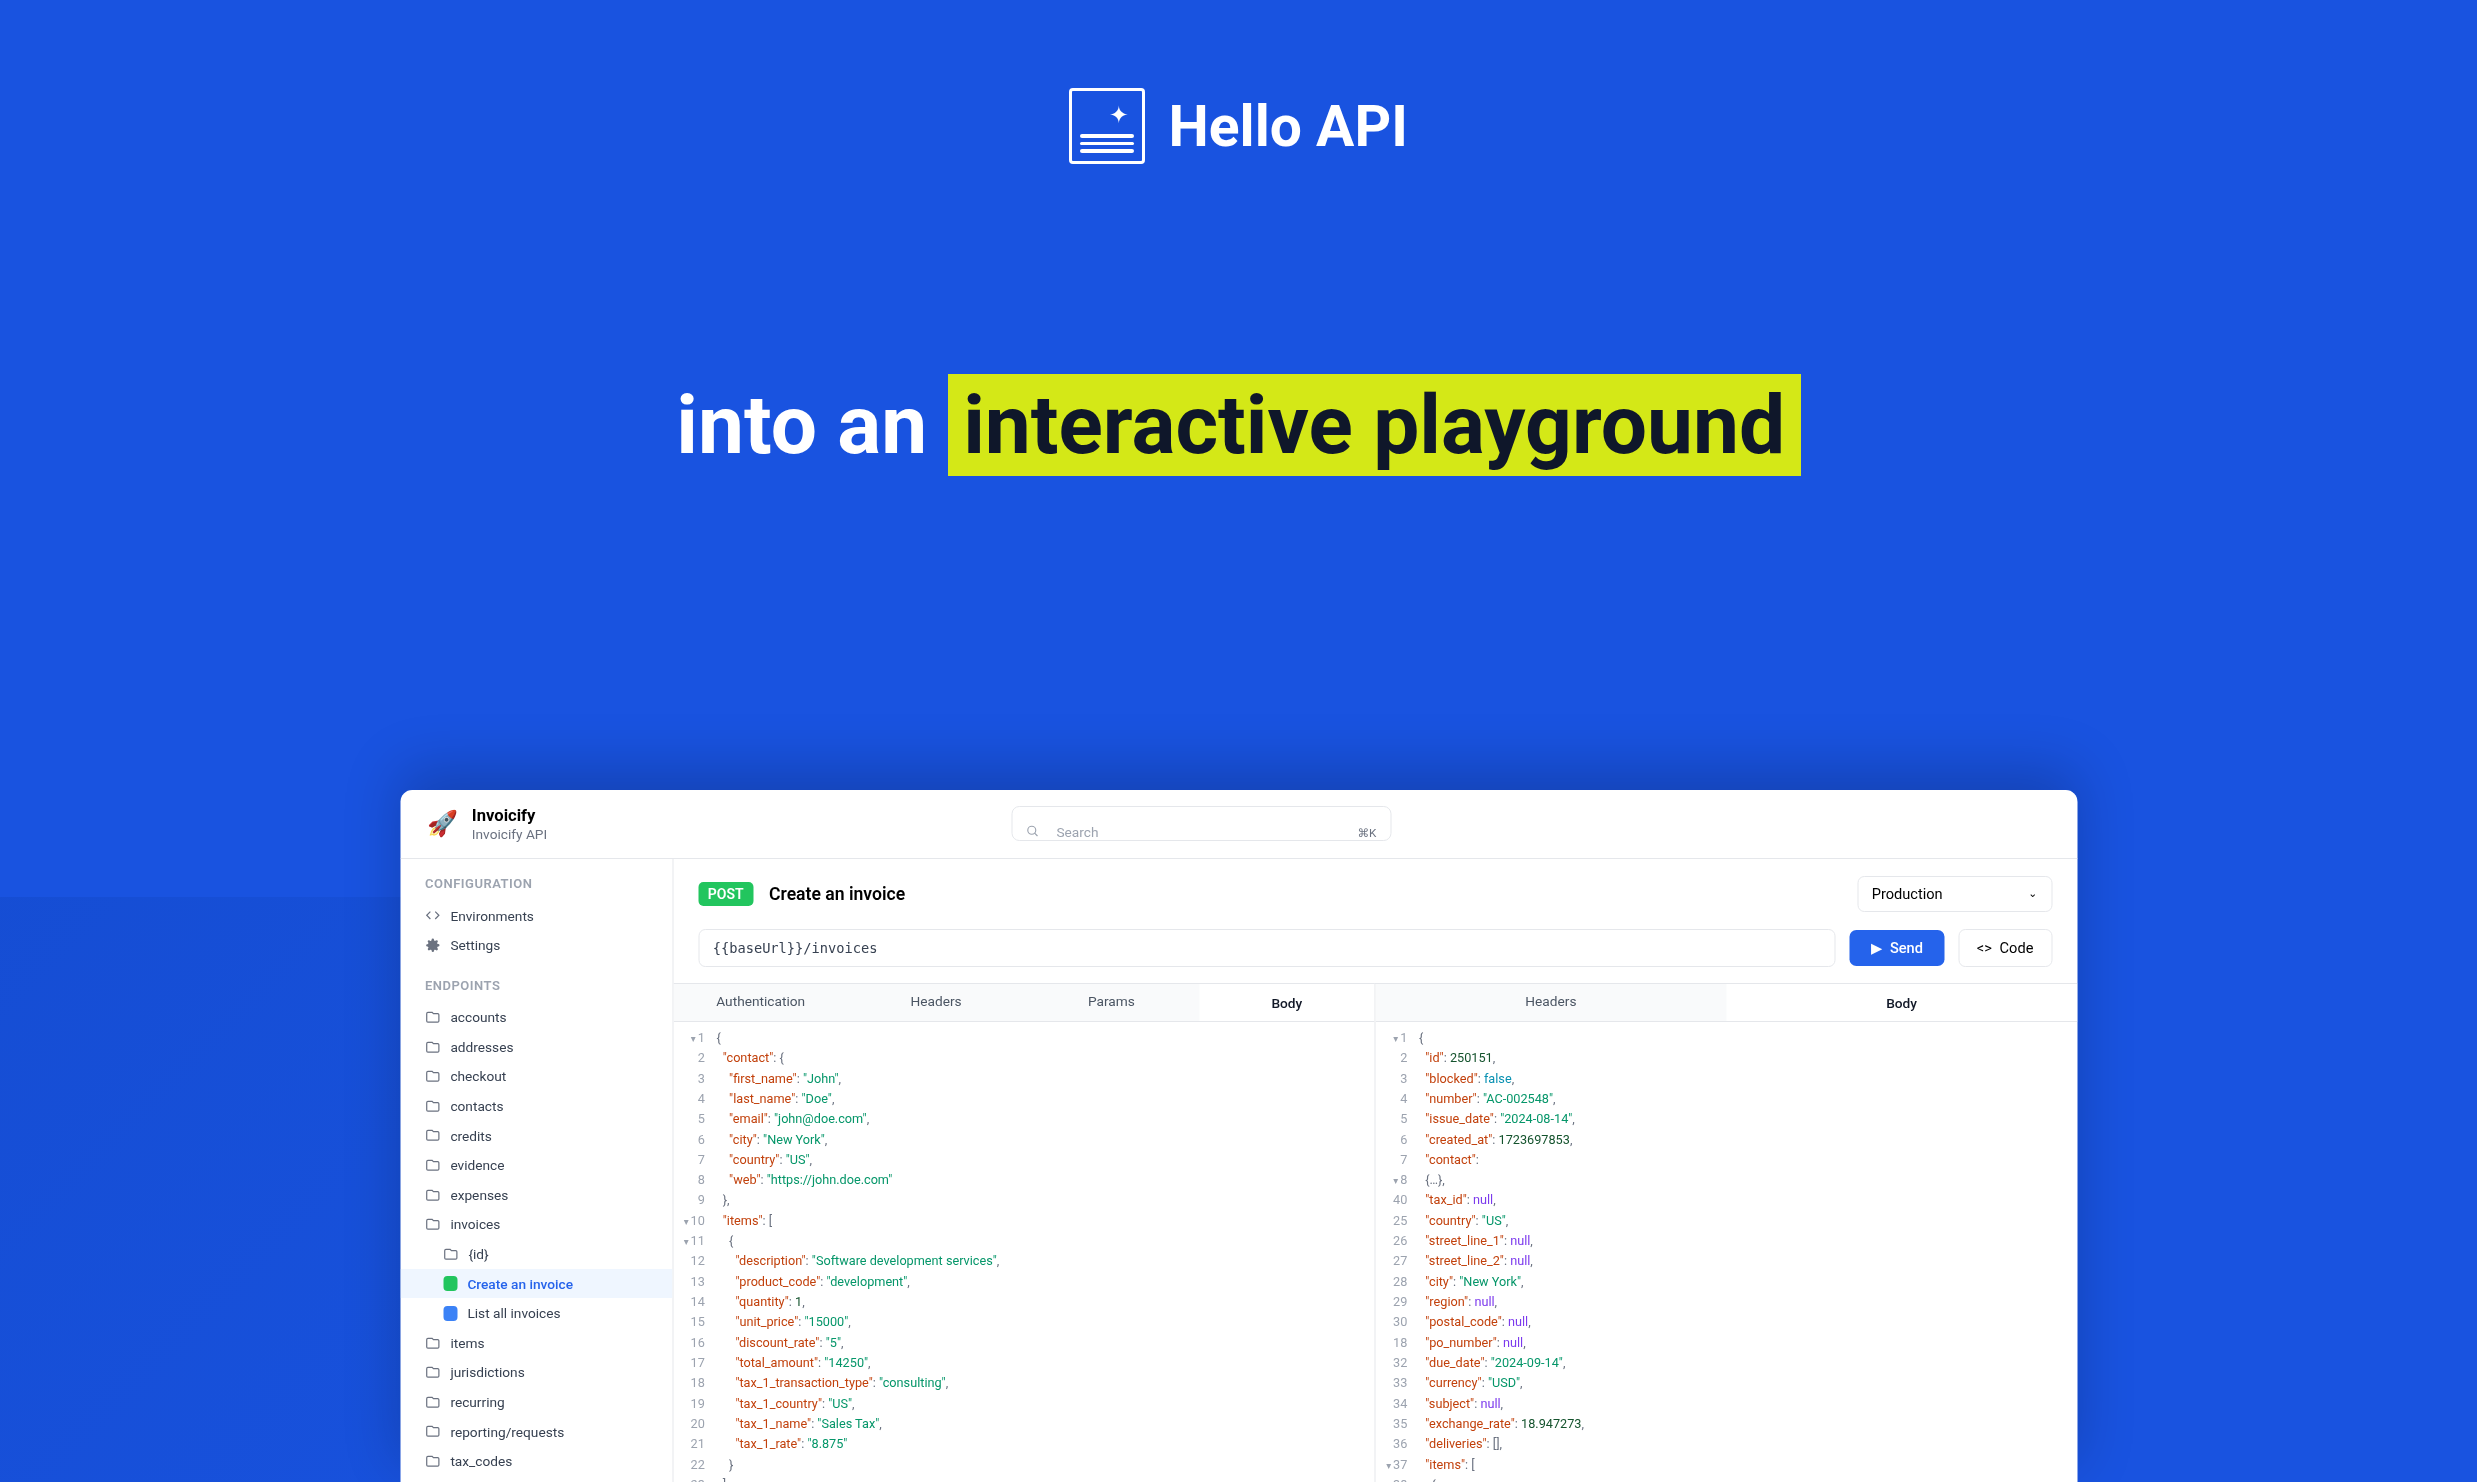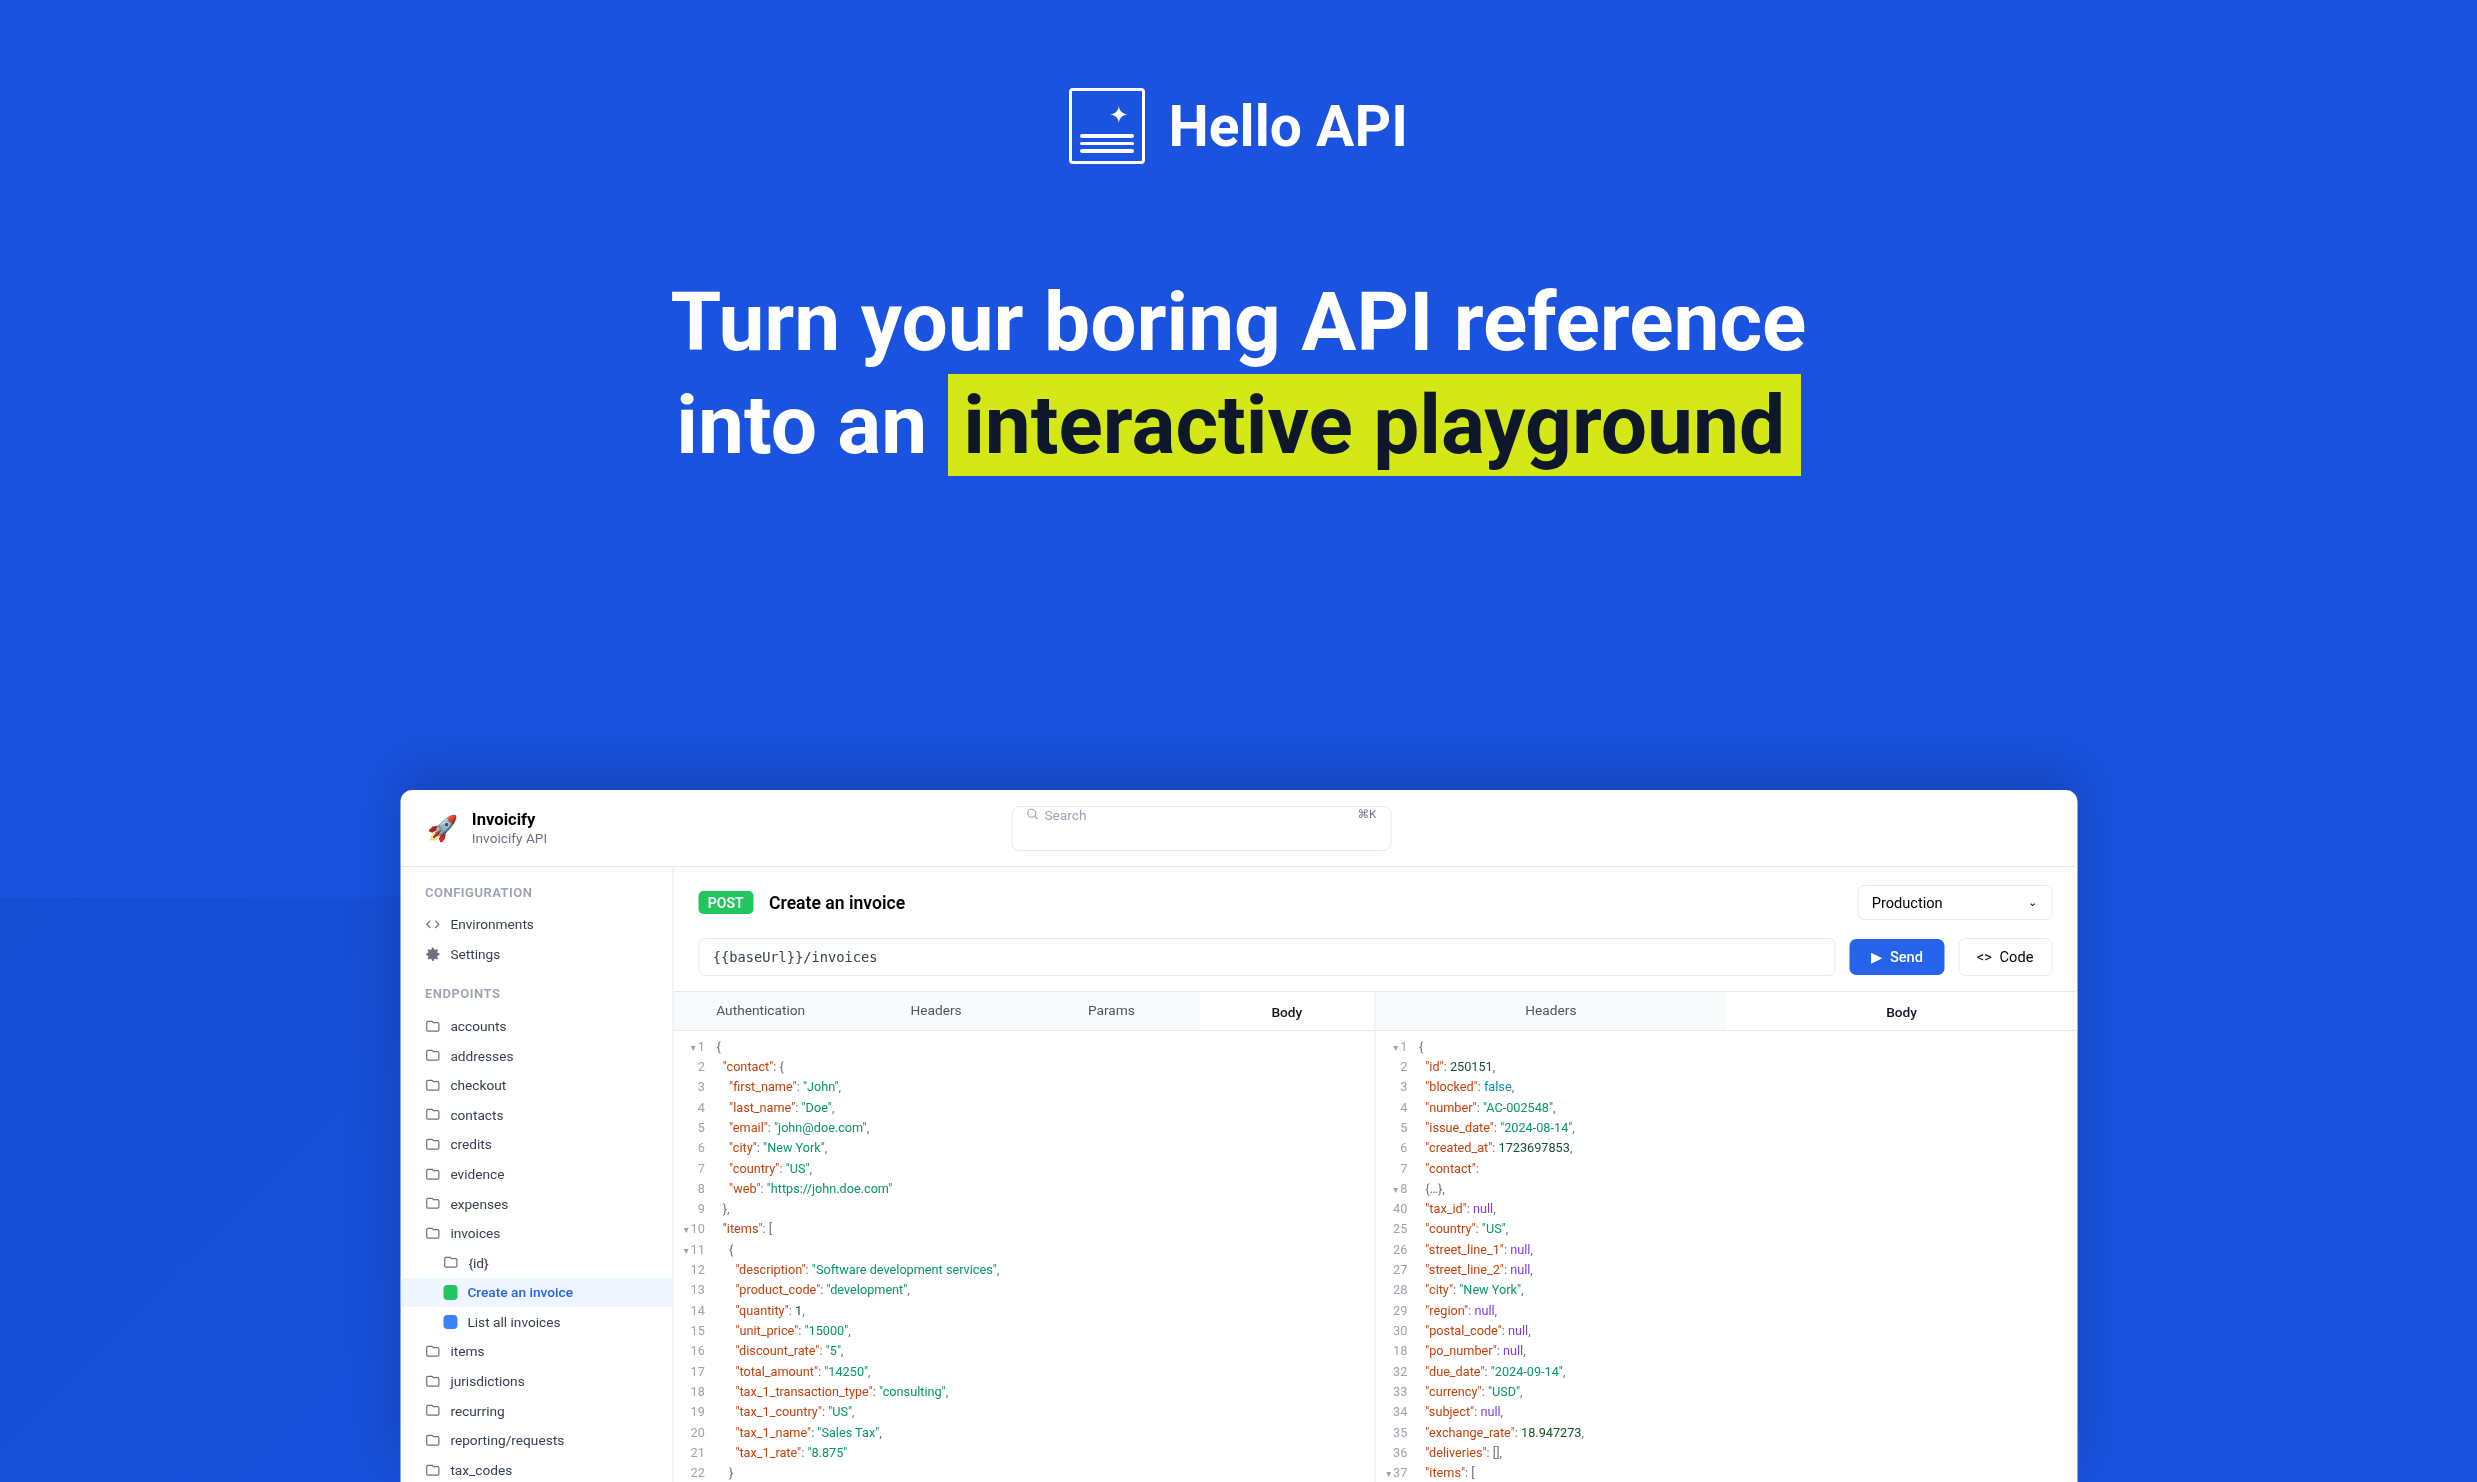--- a/index.html
+++ b/index.html
@@ -14,21 +14,21 @@
 .headline{font-size:82px;font-weight:700;line-height:1.25;max-width:1560px;margin:0 auto}
 .highlight{background:#d4e817;color:#0f172a;padding:0 15.6px;display:inline-block}
 .app-shell{position:absolute;bottom:0;left:50%;transform:translateX(-50%);width:1677px;background:#fff;border-radius:11.7px 11.7px 0 0;height:692px;overflow:hidden;box-shadow:0 -19.5px 59px rgba(0,0,0,0.2)}
 .app-header{display:flex;align-items:center;padding:15.6px 27px;border-bottom:1px solid #e5e7eb}
 .app-brand{display:flex;align-items:center;gap:13.7px}
 .rocket{font-size:25px}
 .brand-text{line-height:1.2}
 .brand-title{font-weight:700;font-size:16.6px}
 .brand-sub{font-size:13.7px;color:#6b7280}
 .search-wrap{flex:1;display:flex;justify-content:center}
-.search-box{width:380px;height:45px;border:1px solid #e5e7eb;border-radius:7.8px;display:flex;align-items:flex-start;padding:0 13.7px;color:#9ca3af;font-size:13.7px;gap:5px}
+.search-box{width:380px;height:35px;border:1px solid #e5e7eb;border-radius:7.8px;display:flex;align-items:flex-end;padding:0 13.7px;color:#9ca3af;font-size:13.7px;gap:17px}
 .kbd{font-size:11.7px;color:#6b7280}
 .app-body{display:flex;height:calc(100% - 67px)}
 .sidebar{width:273px;border-right:1px solid #e5e7eb;padding:17.6px 0;font-size:13.7px;overflow:hidden}
 .sb-section-label{font-size:13px;font-weight:600;color:#9ca3af;letter-spacing:0.5px;padding:0 25px;margin-bottom:9.8px}
 .sb-item{display:flex;align-items:center;gap:9.8px;padding:6.8px 25px;color:#374151;cursor:pointer}
 .sb-item.nested{padding-left:43px}
 .sb-item.active{color:#2563eb;background:#eff6ff;font-weight:500}
 .sb-icon{width:15.6px;display:inline-flex;justify-content:center;font-size:12.7px;color:#6b7280}
 .sb-icon svg{width:14.6px;height:14.6px}
 .sb-sep{height:17.6px}
@@ -73,21 +73,21 @@
   <div class="logo-wrap">
     <div class="logo-icon">
       <span class="logo-sparkle">✦</span>
       <div class="logo-wave"></div>
       <div class="logo-wave"></div>
       <div class="logo-wave"></div>
     </div>
     <span class="logo-text">Hello API</span>
   </div>
   <h1 class="headline">
-    <span>Turn your boring API reference</span><br>
+    <br>
     <span>into an </span><span class="highlight">interactive playground</span>
   </h1>
 </div>
 
 <div class="app-shell">
   <div class="app-header">
     <div class="app-brand">
       <span class="rocket">🚀</span>
       <div class="brand-text">
         <div class="brand-title">Invoicify</div>

